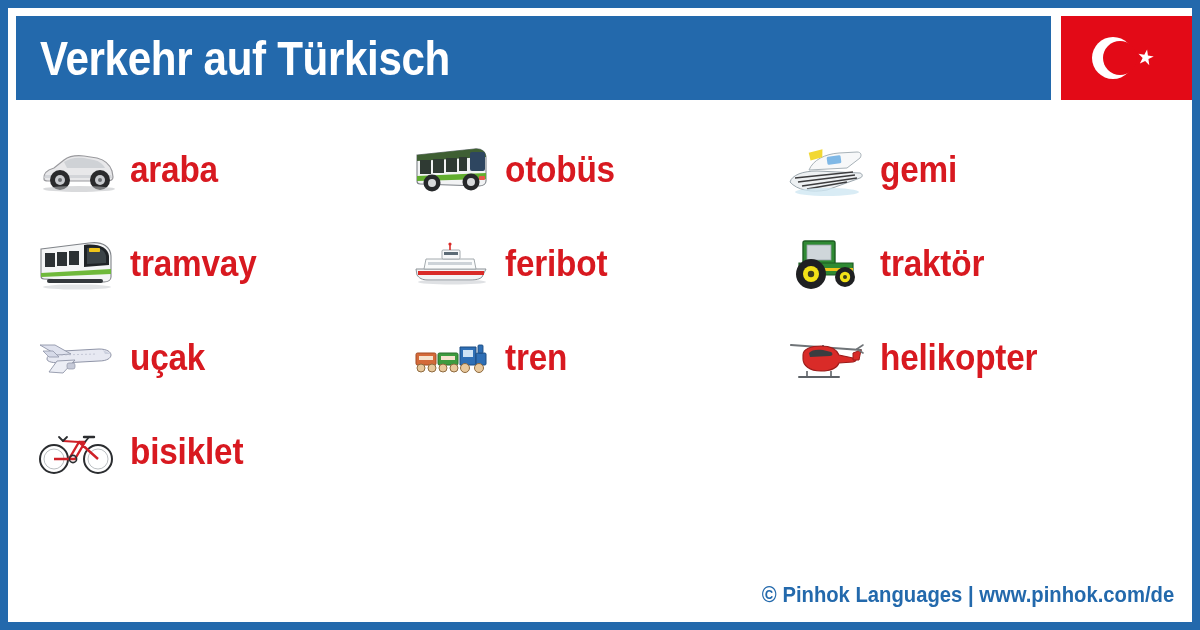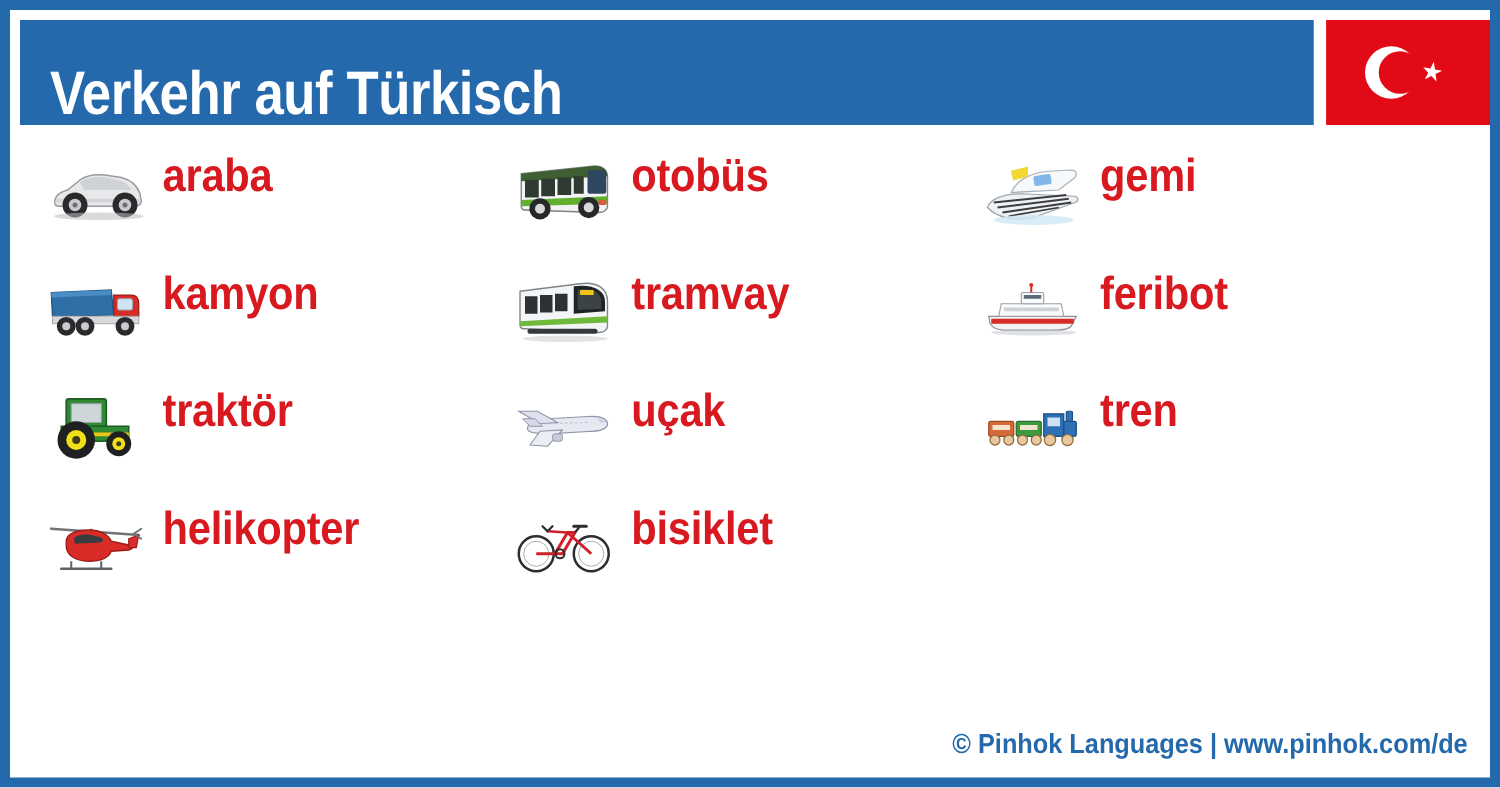--- a/index.html
+++ b/index.html
@@ -20,21 +20,21 @@
 
   
   #header {
     position: absolute;
     left: 8px;
     top: 8px;
     width: 1035px;
     height: 84px;
     background: #2369AC;
     display: flex;
-    align-items: flex-end;
+    align-items: center;
   }
   #title {
     color: #ffffff;
     font-family: "Liberation Sans Narrow", "Liberation Sans", sans-serif;
     font-size: 49px;
     font-weight: bold;
     letter-spacing: -0.4px;
     transform: scaleX(0.86);
     transform-origin: left center;
     margin-left: 24px;
@@ -60,20 +60,21 @@
     height: 470px;
     display: grid;
     grid-template-columns: 375px 375px 434px;
     grid-template-rows: repeat(5, 94px);
     padding-left: 20px;
     padding-top: 14px;
     box-sizing: border-box;
   }
   .cell {
     display: flex;
+    align-items: center;
     gap: 12px;
   }
   .cell.empty { visibility: hidden; }
   .icon {
     width: 82px;
     height: 62px;
     flex: 0 0 82px;
     display: flex;
     align-items: center;
     justify-content: center;
@@ -174,38 +175,20 @@
           <path d="M20 49 L60 42" stroke="#3c3c3e" stroke-width="1.4" fill="none"></path>
           <path d="M22 30 C26 20 38 14 52 13 L70 12 C74 12 75 15 73 18 L60 28 Z" fill="#f7f8f9" stroke="#a8b2b8" stroke-width="1"></path>
           <rect x="40" y="16" width="14" height="8" rx="1.5" fill="#7fb8e6" transform="rotate(-8 47 20)"></rect>
           <path d="M22 12 L36 10 L35 18 L23 20 Z" fill="#f2d832" transform="rotate(-6 28 15)"></path>
           <ellipse cx="40" cy="52" rx="32" ry="4" fill="#cfe7f2" opacity="0.8"></ellipse>
         </svg>
       </span>
       <span class="word">gemi</span>
     </div>
 
-    <div class="cell">
-      <span class="icon">
-        <svg width="80" height="50" viewBox="0 0 80 50">
-          <path d="M4 12 L52 10 L54 30 L5 31 Z" fill="#2f6fa8" stroke="#1d4e7c" stroke-width="1"></path>
-          <path d="M4 12 L52 10 L52 14 L4 16 Z" fill="#4a8cc4"></path>
-          <path d="M54 14 L68 14 C72 14 74 17 74 21 L74 31 L54 31 Z" fill="#d92b28" stroke="#9c1c1a" stroke-width="1"></path>
-          <rect x="57" y="17" width="12" height="9" rx="1.5" fill="#cfe3f0" stroke="#8faec2" stroke-width="0.8"></rect>
-          <rect x="5" y="31" width="69" height="6" fill="#d8d9db" stroke="#a7a9ad" stroke-width="0.8"></rect>
-          <ellipse cx="16" cy="39" rx="7.5" ry="7.5" fill="#2a2b2d"></ellipse>
-          <ellipse cx="16" cy="39" rx="3.2" ry="3.2" fill="#c9cbce"></ellipse>
-          <ellipse cx="31" cy="39" rx="7.5" ry="7.5" fill="#2a2b2d"></ellipse>
-          <ellipse cx="31" cy="39" rx="3.2" ry="3.2" fill="#c9cbce"></ellipse>
-          <ellipse cx="63" cy="39" rx="7.5" ry="7.5" fill="#2a2b2d"></ellipse>
-          <ellipse cx="63" cy="39" rx="3.2" ry="3.2" fill="#c9cbce"></ellipse>
-        </svg>
-      </span>
-      <span class="word">kamyon</span>
-    </div>
 
     <div class="cell">
       <span class="icon">
         <svg width="80" height="56" viewBox="0 0 80 56">
           <path d="M4 14 L52 8 C66 6 74 12 74 22 L74 42 C74 45 71 47 67 47 L7 44 C5 44 4 43 4 41 Z" fill="#f4f5f6" stroke="#808489" stroke-width="1.1"></path>
           <path d="M47 10 C62 8 72 13 72 22 L72 30 L47 32 Z" fill="#1f2326"></path>
           <path d="M50 13 C61 11 69 15 69 22 L69 28 L50 29 Z" fill="#3b4347"></path>
           <rect x="8" y="18" width="10" height="14" fill="#2c3134"></rect>
           <rect x="20" y="17" width="10" height="14" fill="#2c3134"></rect>
           <rect x="32" y="16" width="10" height="14" fill="#2c3134"></rect>

